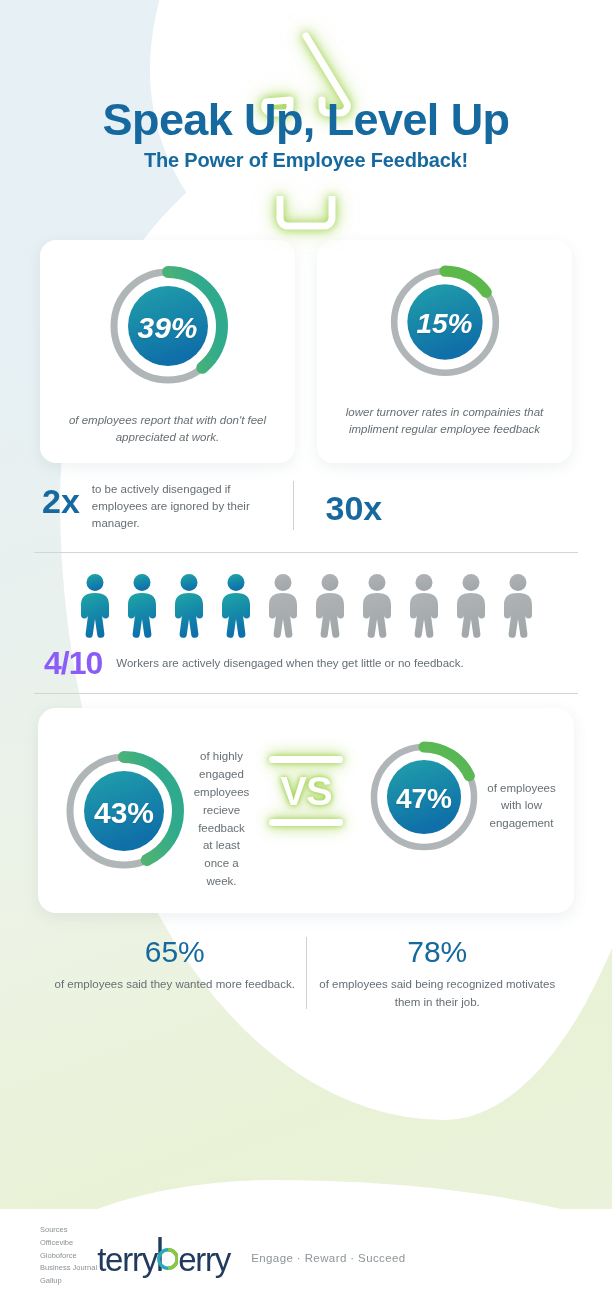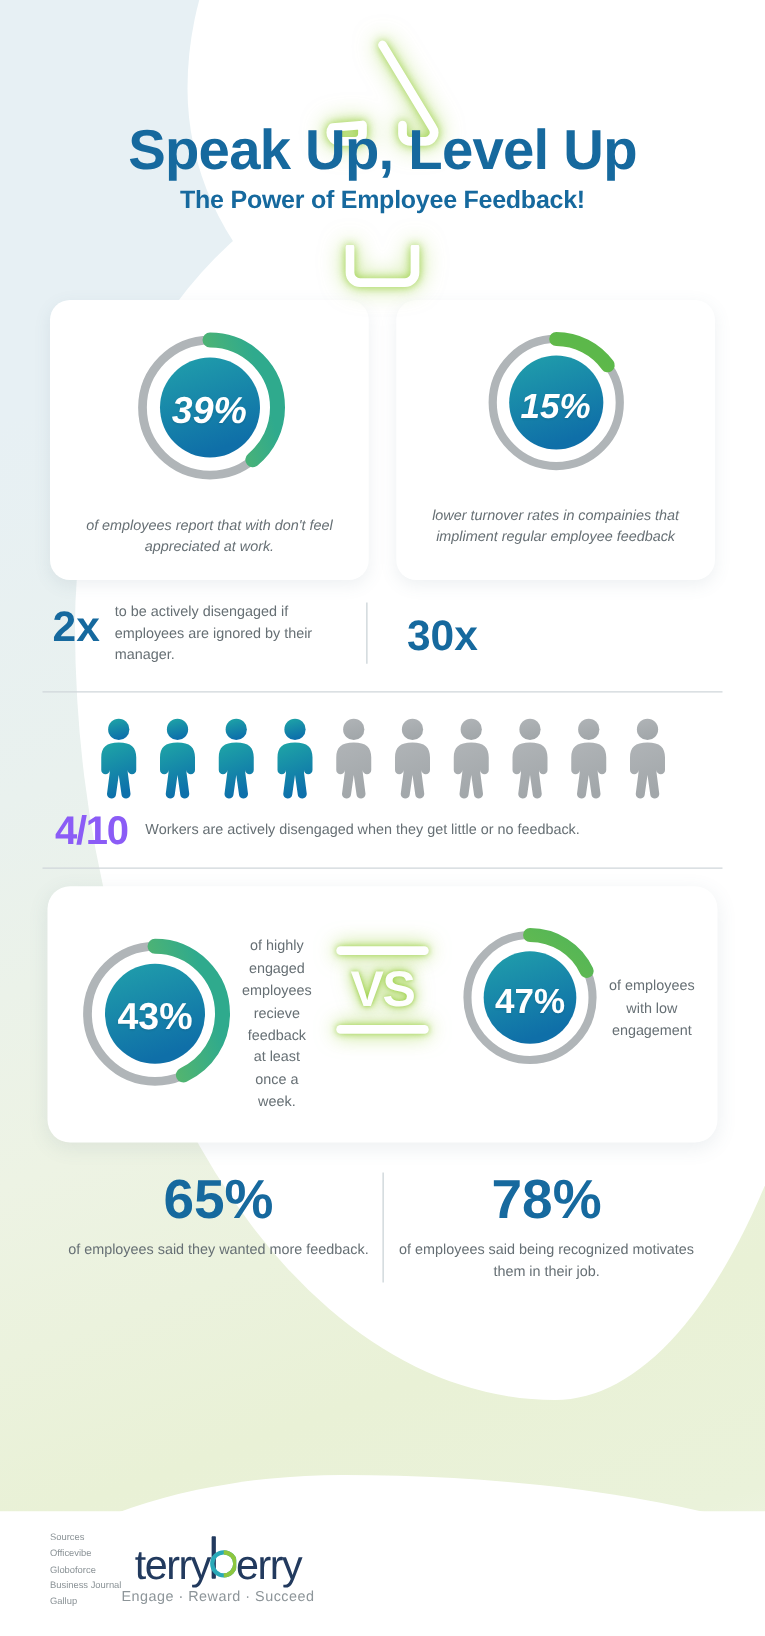--- a/index.html
+++ b/index.html
@@ -135,32 +135,32 @@
   }
   .vsText {
     font-size:40px; font-weight:bold; color:#ffffff; line-height:1;
     letter-spacing:-1px;
     text-shadow:0 0 4px rgba(150,205,60,1), 0 0 10px rgba(160,210,70,.85), 0 0 16px rgba(160,210,70,.5);
   }
 
   
   .botRow { display:flex; padding:22px 44px 0; }
   .botCell { flex:1; text-align:center; padding:0 10px; }
-  .botNum { font-size:44px; font-weight:bold; color:#16699e; line-height:1.1; }
+  .botNum { font-size:30px; font-weight:normal; color:#16699e; line-height:1.1; }
   .botTxt { margin-top:8px; font-size:11.5px; line-height:1.55; color:#666f74; }
 
   
   .footer {
     position:absolute; left:0; right:0; bottom:0; height:100px;
     background:#fff;
     display:flex; align-items:center; justify-content:flex-start;
     padding:0 40px 6px;
   }
   .sources { font-size:7.5px; line-height:1.72; color:#8a9296; }
-  .logoWrap { display:flex; flex-direction:column; align-items:center; }
+  .logoWrap { display:flex; flex-direction:row; align-items:center;gap:21px; }
   .logoText {
     font-size:33px; font-weight:normal; color:#223a5e;
     letter-spacing:-1.2px; line-height:1; display:flex; align-items:baseline;
   }
   .logoB { position:relative; display:inline-block; width:21px; }
   .tagline {
     margin-top:4px; font-size:11.5px; color:#8d9599; letter-spacing:.4px;
   }
 </style>
 </head>

